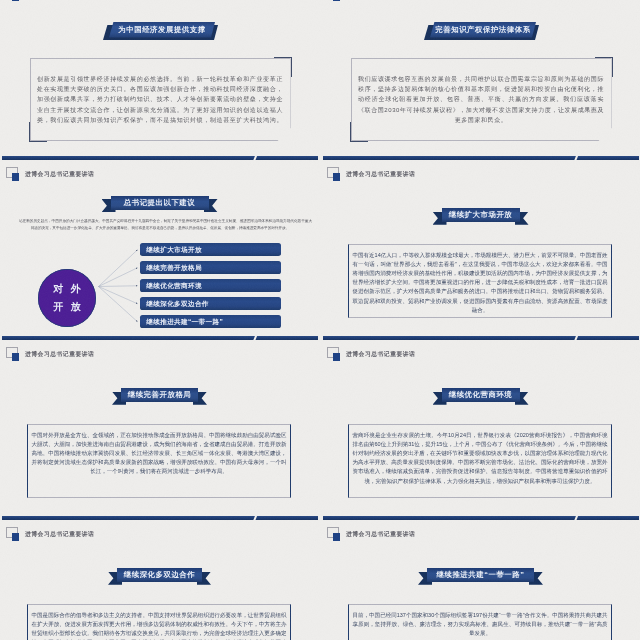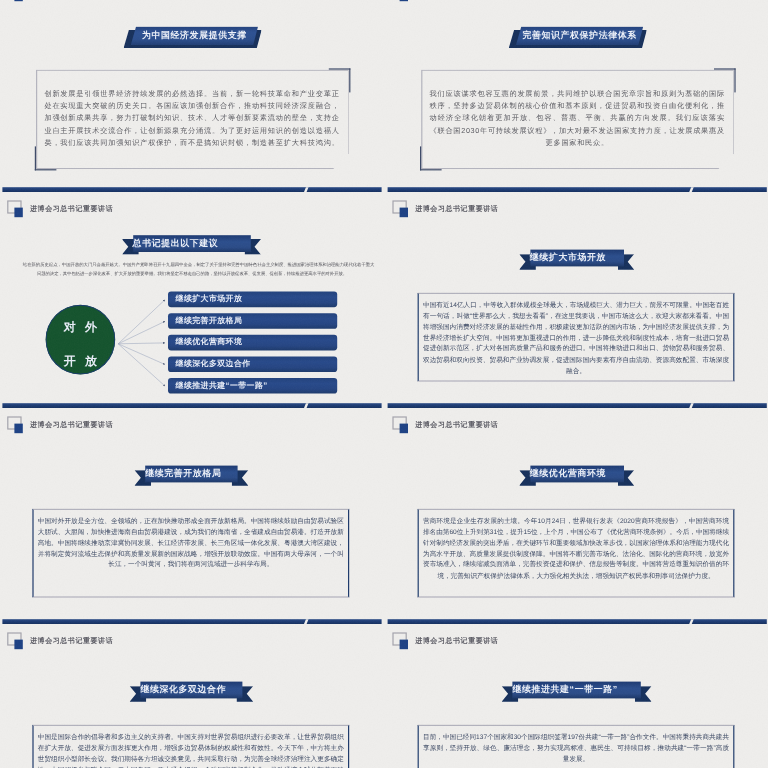--- a/index.html
+++ b/index.html
@@ -59,40 +59,40 @@
            text-align-last:justify;letter-spacing:.58px;}
   .frame p.ctr{text-align:justify;text-align-last:center;}
 
   
   .ribbon{position:absolute;height:22px;}
   .ribbon .tail{position:absolute;top:3.6px;width:14px;height:13.2px;background:#16305c;}
   .ribbon .tl{left:-9px;clip-path:polygon(0 0,14px 0,14px 13.2px,0 13.2px,5.4px 6.6px);}
   .ribbon .tr{right:-9px;clip-path:polygon(0 0,14px 0,8.6px 6.6px,14px 13.2px,0 13.2px);}
   .ribbon .band{position:absolute;left:0;top:0;right:0;height:14px;
                 background:linear-gradient(180deg,#1d3a72 0%,#2b4e8d 40%,#2a4b87 72%,#1c3768 100%);}
-  .ribbon .band span{display:block;text-align:left;line-height:14px;
+  .ribbon .band span{display:block;text-align:center;line-height:14px;
                      font-size:7.4px;color:#edf1f9;font-weight:700;letter-spacing:.55px;}
 
   .bbox{position:absolute;left:27px;top:84.5px;width:264px;height:74px;
         border-left:1.5px solid #1e3a6b;border-right:1.5px solid #1e3a6b;
         border-top:.8px solid #b2b2bd;border-bottom:.8px solid #b2b2bd;
         box-sizing:border-box;}
   .bbox p{margin:0;padding:5.5px 3.5px 0 3.5px;font-size:5.5px;line-height:9.2px;color:#3a4762;
           text-align:justify;text-align-last:center;letter-spacing:0;}
 
   
   .lead{position:absolute;left:8px;width:304px;top:58.5px;margin:0;
         font-size:3.62px;line-height:6.9px;color:#4a4a52;text-align:justify;
         text-align-last:center;text-indent:11px;letter-spacing:-0.02px;}
-  .hub{position:absolute;left:38px;top:94px;width:58px;height:58px;border-radius:50%;
-       background:#14532d;box-shadow:inset 0 0 0 .7px #193a71;color:#e9eef8;}
+  .hub{position:absolute;left:38px;top:109px;width:58px;height:58px;border-radius:50%;
+       background:#4c1d95;box-shadow:inset 0 0 0 .7px #193a71;color:#e9eef8;}
   .hub b{display:block;font-size:10px;font-weight:700;letter-spacing:2.4px;
          text-align:center;text-indent:2.4px;line-height:12px;}
   .hub b.l1{margin-top:14px;}
-  .hub b.l2{margin-top:16px;}
+  .hub b.l2{margin-top:6px;}
   .items{position:absolute;left:139.5px;top:83px;width:142px;}
   .items .it{position:relative;width:141.5px;height:13.5px;margin-bottom:4.5px;border-radius:2.6px;
              background:linear-gradient(180deg,#22427d 0%,#27498a 35%,#254583 70%,#1d3a6c 100%);}
   .items .it span{display:block;text-align:left;padding-left:6.8px;line-height:13.5px;font-size:6.6px;
                   color:#e9eef8;font-weight:700;letter-spacing:.35px;}
   .rays{position:absolute;left:0;top:0;width:319px;height:180px;pointer-events:none;}
 </style>
 </head>
 <body>
 

